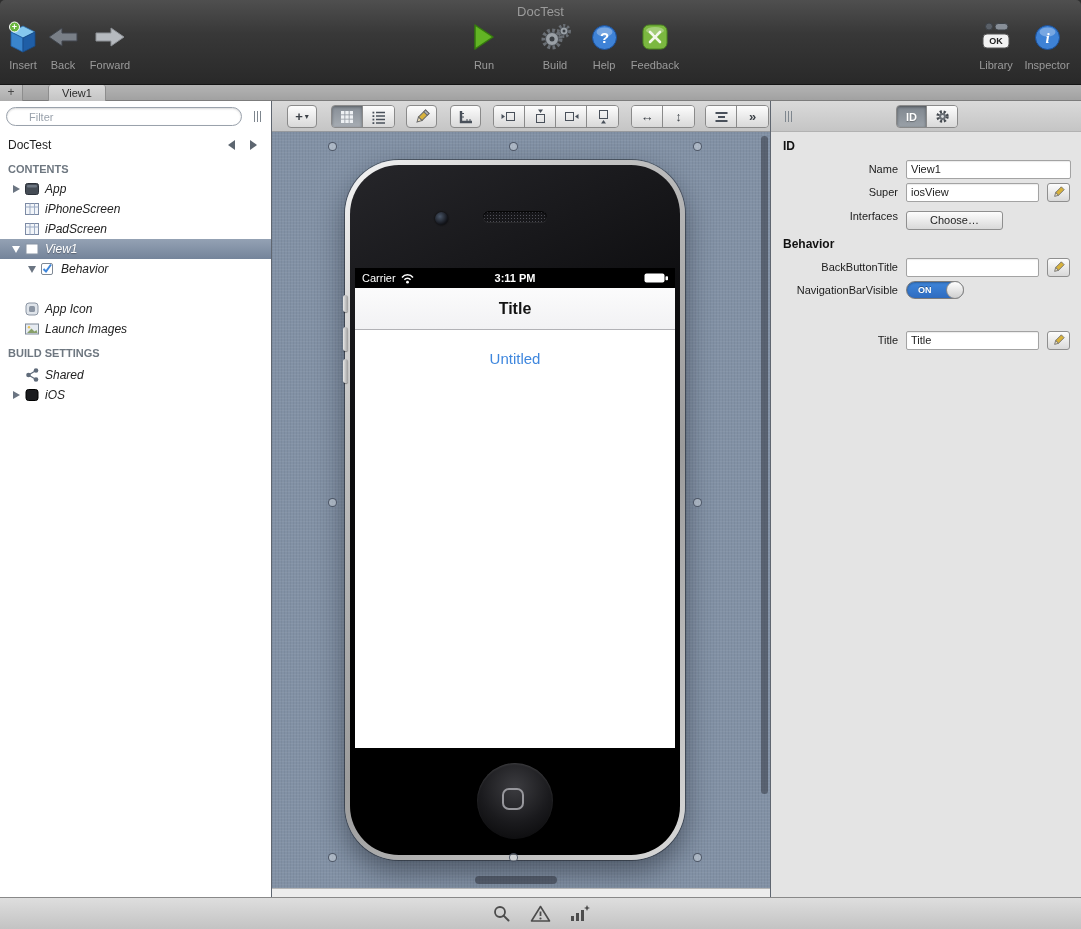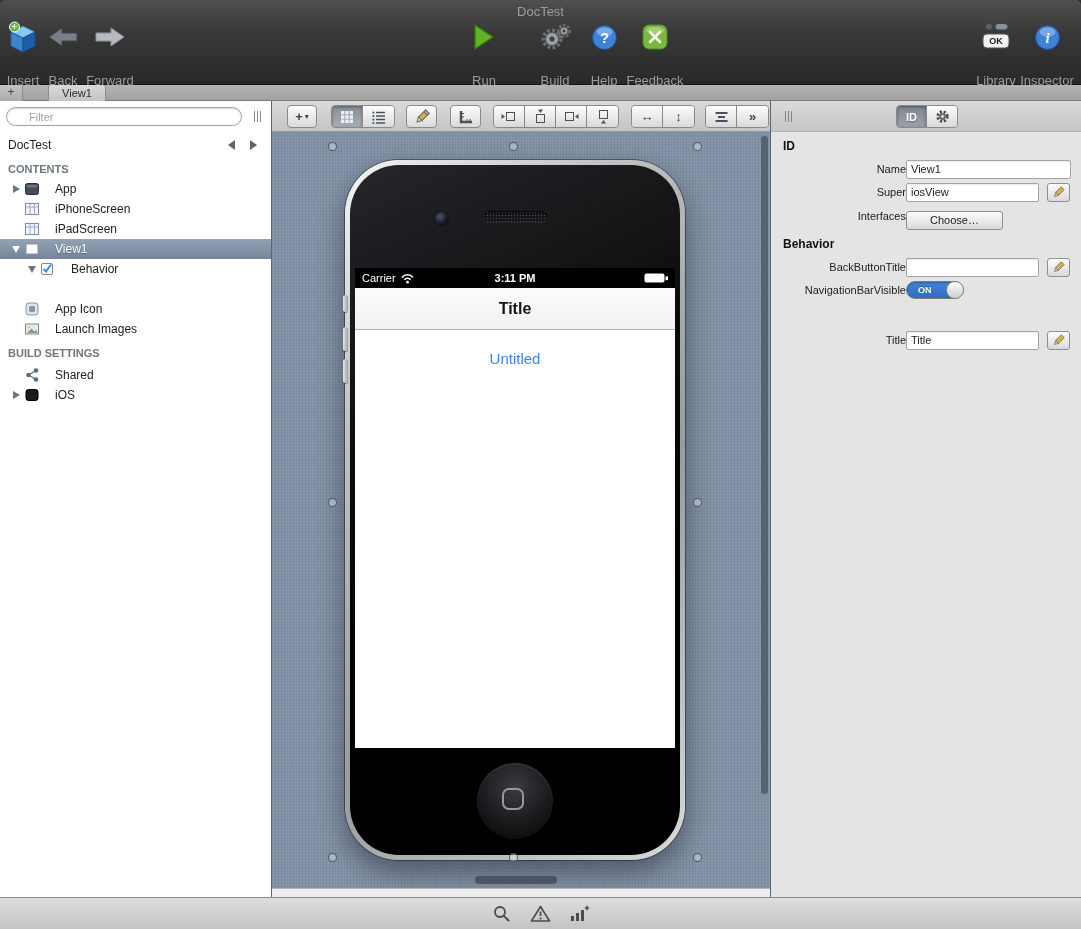--- a/index.html
+++ b/index.html
@@ -7,21 +7,21 @@
   html,body { width:1081px; height:929px; }
   body { font-family:"Liberation Sans", sans-serif; position:relative; background:#2e2e2e; overflow:hidden; }
 
   
   .toolbar { position:absolute; top:0; left:0; width:100%; height:85px;
     background:linear-gradient(#4f4f4f,#383838 40%,#292929);
     border-bottom:1px solid #151515; border-radius:5px 5px 0 0; }
   .window-title { position:absolute; top:4px; left:0; width:100%; text-align:center; font-size:13px; color:#9b9b9b; }
   .tb-item { position:absolute; top:19px; width:56px; display:flex; flex-direction:column; align-items:center; cursor:default; }
   .tb-icon { height:36px; display:flex; align-items:center; justify-content:center; }
-  .tb-label { font-size:13px; color:#9b9b9b; margin-top:18px;text-align:center; }
+  .tb-label { font-size:11px; color:#9b9b9b; margin-top:4px;text-align:center; }
 
   
   .tabbar { position:absolute; top:85px; left:0; width:100%; height:16px;
     background:linear-gradient(#b4b4b4,#a1a1a1); border-bottom:1px solid #7c7c7c; }
   .tab-add { position:absolute; left:0; top:0; width:23px; height:16px; border-right:1px solid #8d8d8d;
     font-size:12px; color:#474747; text-align:center; line-height:15px; background:linear-gradient(#c3c3c3,#acacac); }
   .tab { position:absolute; left:48px; top:0; width:58px; height:16px;
     background:linear-gradient(#d9d9d9,#c4c4c4); border-left:1px solid #8d8d8d; border-right:1px solid #8d8d8d;
     border-radius:3px 3px 0 0; font-size:11px; color:#2c2c2c; text-align:center; line-height:16px; }
 
@@ -44,21 +44,21 @@
   .proj-fwd  { right:14px; border-left:7px solid #5d6670; border-top:5px solid transparent; border-bottom:5px solid transparent; }
   .side-header { position:absolute; left:8px; font-size:11px; font-weight:bold; color:#6e7780; }
   .tree-row { position:absolute; left:0; width:100%; height:20px; display:flex; align-items:center; font-size:12px; color:#222; }
   .tree-row.selected { background:linear-gradient(#94a2b4,#74849a); color:#fff; text-shadow:0 1px 1px rgba(0,0,0,.3); }
   .tr-sp { display:inline-block; height:1px; }
   .disc-slot { width:16px; display:flex; align-items:center; justify-content:center; }
   .disc-right { width:0; height:0; border-left:7px solid #6b7582; border-top:4.5px solid transparent; border-bottom:4.5px solid transparent; }
   .disc-down  { width:0; height:0; border-top:7px solid #6b7582; border-left:4.5px solid transparent; border-right:4.5px solid transparent; }
   .selected .disc-down { border-top-color:#fff; }
   .tree-icon { width:18px; height:16px; display:flex; align-items:center; }
-  .tree-label { margin-left:13px; white-space:nowrap; }
+  .tree-label { margin-left:3px; white-space:nowrap;font-style:italic; }
 
   
   .canvas { position:absolute; top:101px; left:272px; width:498px; height:796px; }
   .canvas-toolbar { position:absolute; top:0; left:0; width:100%; height:31px;
     background:linear-gradient(#dadada,#c5c5c5); border-bottom:1px solid #96999d; }
   .cbtn, .cseg { position:absolute; top:4px; height:23px; }
   .cbtn { background:linear-gradient(#fdfdfd,#d9d9d9); border:1px solid #8a8a8a; border-radius:4px;
     display:flex; align-items:center; justify-content:center; }
   .cseg { display:flex; border:1px solid #8a8a8a; border-radius:4px; overflow:hidden; }
   .cseg .seg { width:31px; height:100%; display:flex; align-items:center; justify-content:center;
@@ -118,21 +118,21 @@
   .insp-seg { position:absolute; left:calc(50% - 30px); top:4px; height:23px; display:flex;
     border:1px solid #8a8a8a; border-radius:4px; overflow:hidden; }
   .insp-seg .seg { width:30px; display:flex; align-items:center; justify-content:center;
     background:linear-gradient(#fdfdfd,#d9d9d9); border-right:1px solid #8a8a8a;
     font-size:11px; font-weight:bold; color:#3a3f45; }
   .insp-seg .seg:last-child { border-right:none; }
   .insp-seg .seg.pressed { background:linear-gradient(#7f868e,#9aa1a8); color:#fff;
     box-shadow:inset 0 1px 3px rgba(0,0,0,.4); text-shadow:0 1px 1px rgba(0,0,0,.3); }
   .insp-header { position:absolute; left:12px; font-size:12px; font-weight:bold; color:#111; }
   .insp-row { position:absolute; left:0; width:100%; height:20px; display:flex; align-items:center; }
-  .insp-label { width:135px; text-align:right; padding-right:0; font-size:11px; color:#1c1c1c; white-space:nowrap; }
+  .insp-label { width:135px; text-align:right; padding-right:8px; font-size:11px; color:#1c1c1c; white-space:nowrap; }
   .insp-input { width:165px; height:19px; border:1px solid #a3a3a3; background:#fff; border-radius:2px;
     font-size:11px; padding:0 4px; color:#222; outline:none; font-family:inherit;
     box-shadow:inset 0 1px 1px rgba(0,0,0,.08); }
   .insp-input.short { width:133px; }
   .mini-btn { width:23px; height:19px; margin-left:8px; border:1px solid #8f8f8f; border-radius:3px;
     background:linear-gradient(#fdfdfd,#d9d9d9); display:flex; align-items:center; justify-content:center; }
   .choose-btn { width:97px; height:19px; border:1px solid #8f8f8f; border-radius:3px;
     background:linear-gradient(#fdfdfd,#d9d9d9); font-size:11px; color:#222; text-align:center; line-height:17px;margin-top:8px; }
   .toggle { position:relative; width:58px; height:18px; border-radius:9px; border:1px solid #7d7d7d;
     background:linear-gradient(#3e86db,#2f6cc0); box-shadow:inset 0 1px 2px rgba(0,0,0,.3); }

